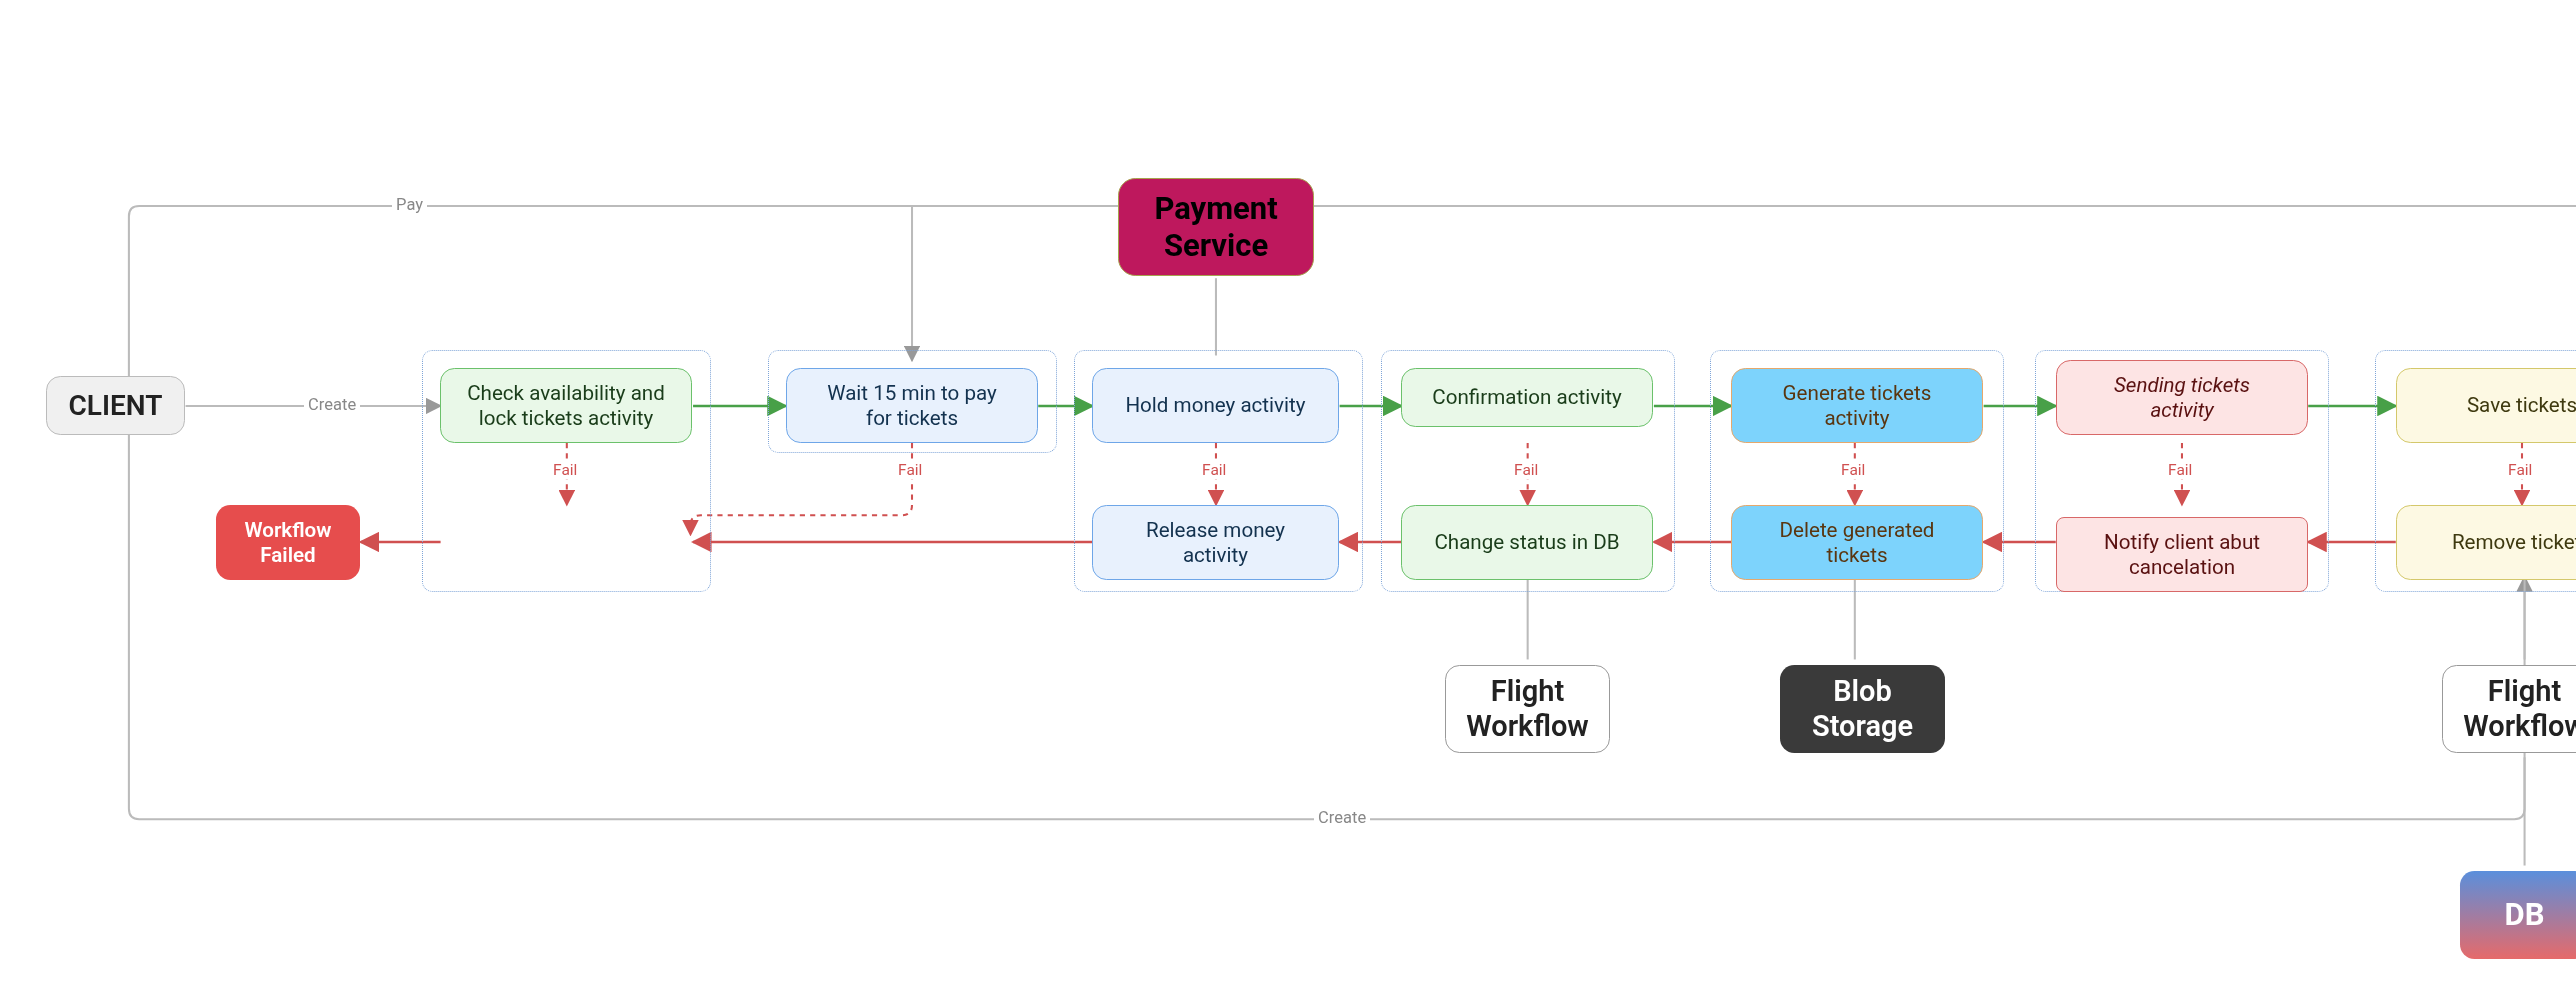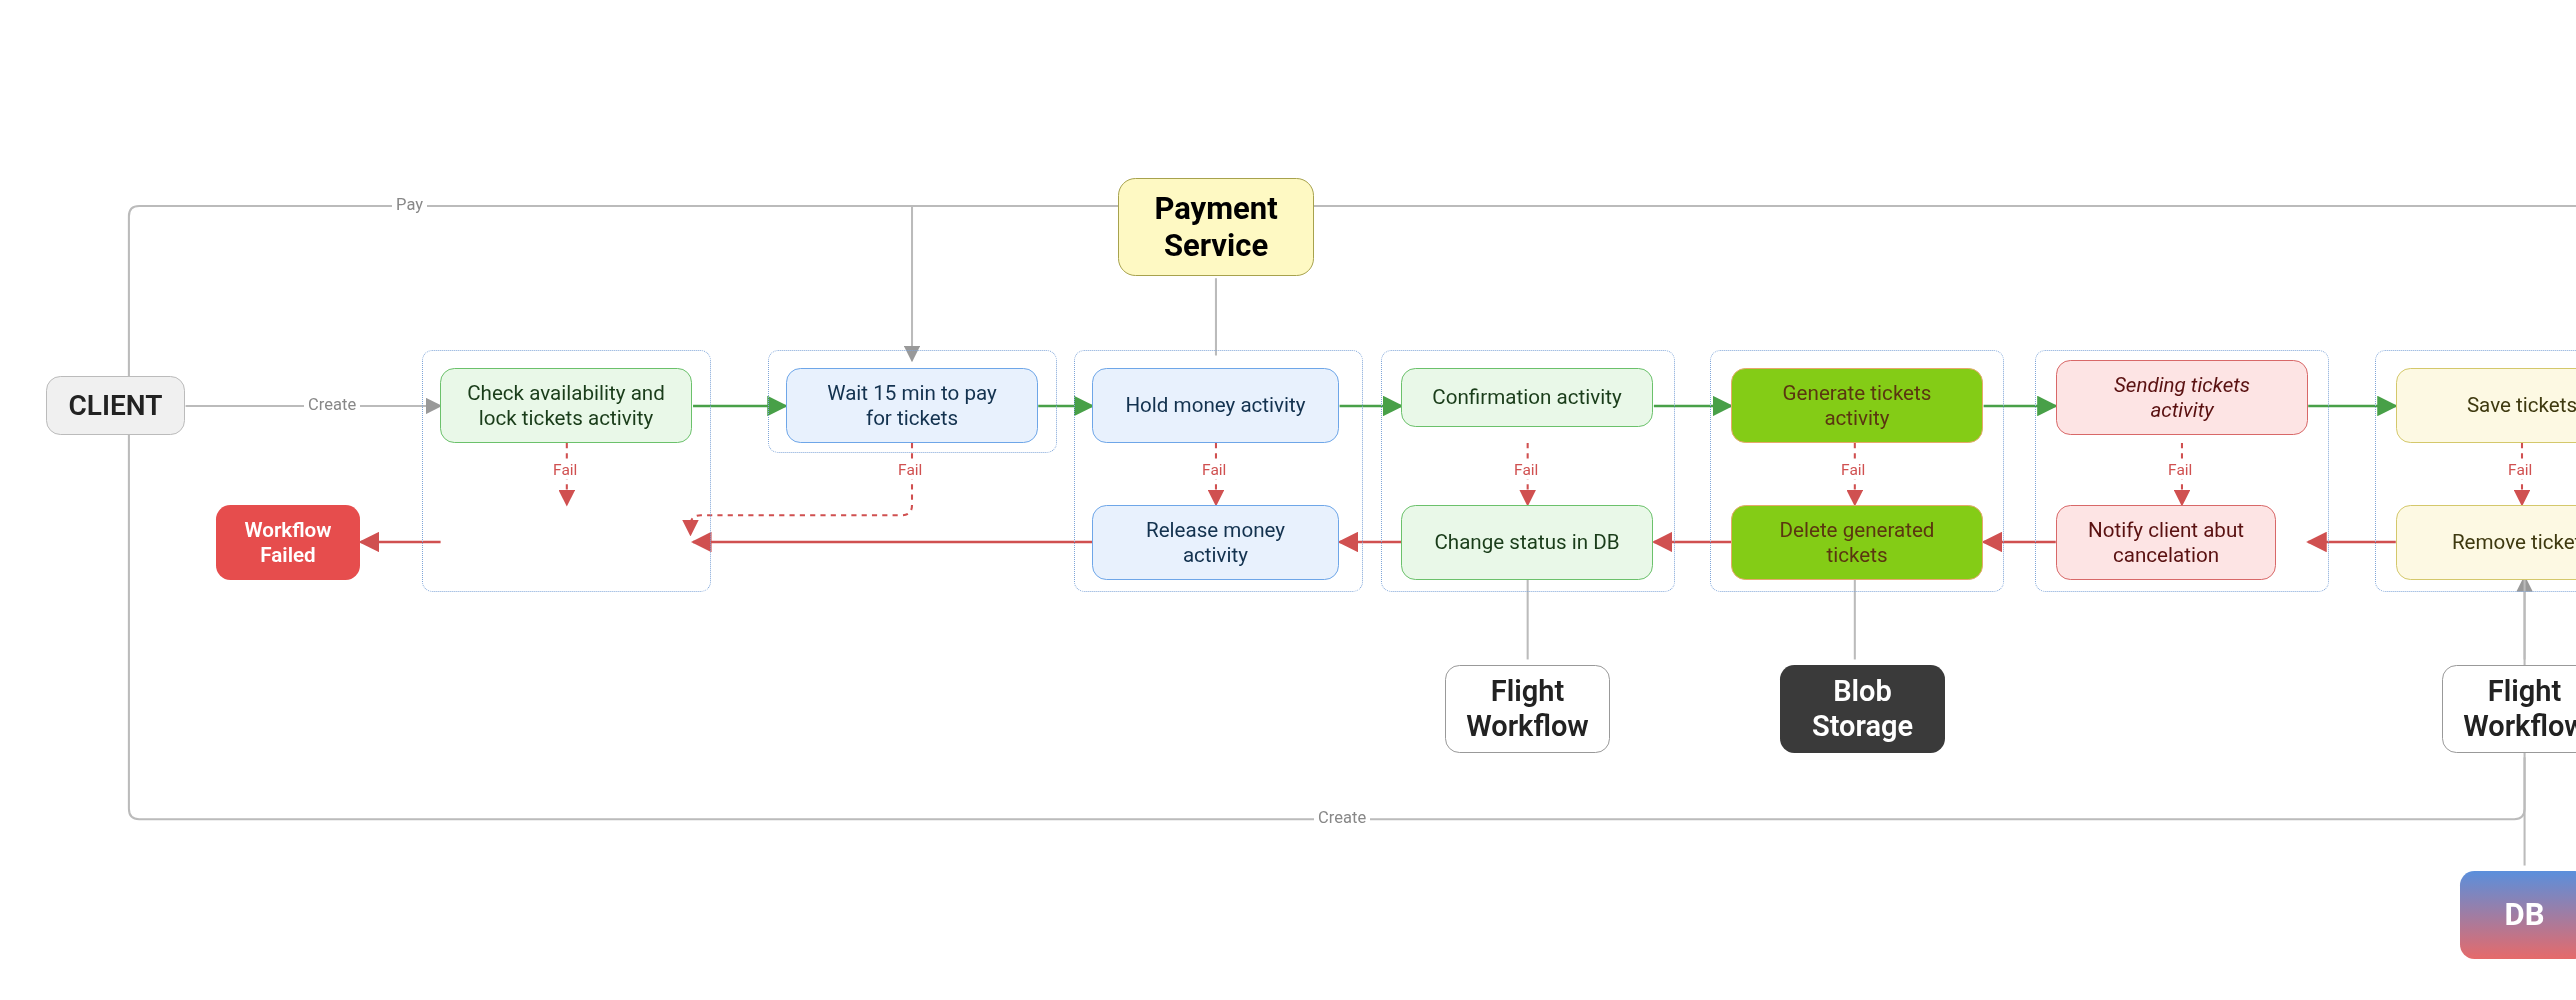--- a/index.html
+++ b/index.html
@@ -37,21 +37,21 @@
     color: #222;
   }
   .emph-label {
     font-size: 31px;
     font-weight: 700;
   }
 
   
   .c-green   { background: #e9f8e8; border: 1.5px solid #6bc16b; color:#1a3d1a; }
   .c-blue    { background: #e8f1fd; border: 1.5px solid #6ea6e8; color:#13324f; }
-  .c-orange  { background: #84cc16; border: 1.5px solid #e6a86b; color:#5a3610; }
+  .c-orange  { background: #7dd3fc; border: 1.5px solid #e6a86b; color:#5a3610; }
   .c-yellow  { background: #fdf9e3; border: 1.5px solid #d4c86b; color:#3f3a10; }
   .c-redbox  { background: #fde4e4; border: 1.5px solid #d86868; color:#5a1111; }
 
   .c-red-solid { background: #e64d4d; color:#fff; font-weight:600; }
   .c-dark     { background: #3a3a3a; color:#fff; font-weight:600;margin-left:8px; }
   .c-bluegrad { background: linear-gradient(180deg,#5a8fdc,#e66a6a); color:#fff; font-weight:700; font-size:31px;}
   .c-plain    { background:#fff; border:1.5px solid #999; color:#222; font-weight:600; font-size:29px;}
 
   .dashed-group {
     position:absolute;
@@ -171,21 +171,21 @@
   <div class="dashed-group" style="left:422px;  top:350px; width:289px;  height:242px;"></div>
   <div class="dashed-group" style="left:768px; top:350px; width:289px;  height:103px;"></div>
   <div class="dashed-group" style="left:1074px; top:350px; width:289px;  height:242px;"></div>
   <div class="dashed-group" style="left:1381px; top:350px; width:294px;  height:242px;"></div>
   <div class="dashed-group" style="left:1710px; top:350px; width:294px;  height:242px;"></div>
   <div class="dashed-group" style="left:2035px; top:350px; width:294px;  height:242px;"></div>
   <div class="dashed-group" style="left:2375px; top:350px; width:294px;  height:242px;"></div>
 
   <div class="node big-label" style="left:46px; top:376px; width:139px; height:59px; font-size:28px;">CLIENT</div>
 
-  <div class="node emph-label" style="left:1118px; top:178px; width:196px; height:98px; background:#fef9c3; border:1.5px solid #a7a24d; border-radius:17.5px;">Payment<br>Service</div>
+  <div class="node emph-label" style="left:1118px; top:178px; width:196px; height:98px; background:#be185d; border:1.5px solid #a7a24d; border-radius:17.5px;">Payment<br>Service</div>
 
   <div class="node c-plain" style="left:1445px; top:665px; width:165px; height:88px;">Flight<br>Workflow</div>
 
   <div class="node c-dark" style="left:1772px; top:665px; width:165px; height:88px; font-size:29px;">Blob<br>Storage</div>
 
   <div class="node c-plain" style="left:2442px; top:665px; width:165px; height:88px;">Flight<br>Workflow</div>
 
   <div class="node c-bluegrad" style="left:2460px; top:871px; width:129px; height:88px;">DB</div>
 
   <div class="node c-green" style="left:440px;  top:368px; width:252px; height:75px;">Check availability and<br>lock tickets activity</div>
@@ -193,17 +193,17 @@
   <div class="node c-blue" style="left:1092px; top:368px; width:247px; height:75px;">Hold money activity</div>
   <div class="node c-green" style="left:1401px; top:368px; width:252px; height:59px;">Confirmation activity</div>
   <div class="node c-orange" style="left:1731px; top:368px; width:252px; height:75px;">Generate tickets<br>activity</div>
   <div class="node c-redbox" style="left:2056px; top:360px; width:252px; height:75px;font-style:italic;">Sending tickets<br>activity</div>
   <div class="node c-yellow" style="left:2396px; top:368px; width:252px; height:75px;">Save tickets</div>
 
   <div class="node c-red-solid" style="left:216px; top:505px; width:144px; height:75px;">Workflow<br>Failed</div>
   <div class="node c-blue" style="left:1092px; top:505px; width:247px; height:75px;">Release money<br>activity</div>
   <div class="node c-green" style="left:1401px; top:505px; width:252px; height:75px;">Change status in DB</div>
   <div class="node c-orange" style="left:1731px; top:505px; width:252px; height:75px;">Delete generated<br>tickets</div>
-  <div class="node c-redbox" style="left:2056px; top:505px; width:220px; height:75px;">Notify client abut<br>cancelation</div>
+  <div class="node c-redbox" style="left:2056px; top:517px; width:252px; height:75px;border-radius:8px;">Notify client abut<br>cancelation</div>
   <div class="node c-yellow" style="left:2396px; top:505px; width:252px; height:75px;">Remove tickets</div>
 
 </div>
 
 
 </body></html>

